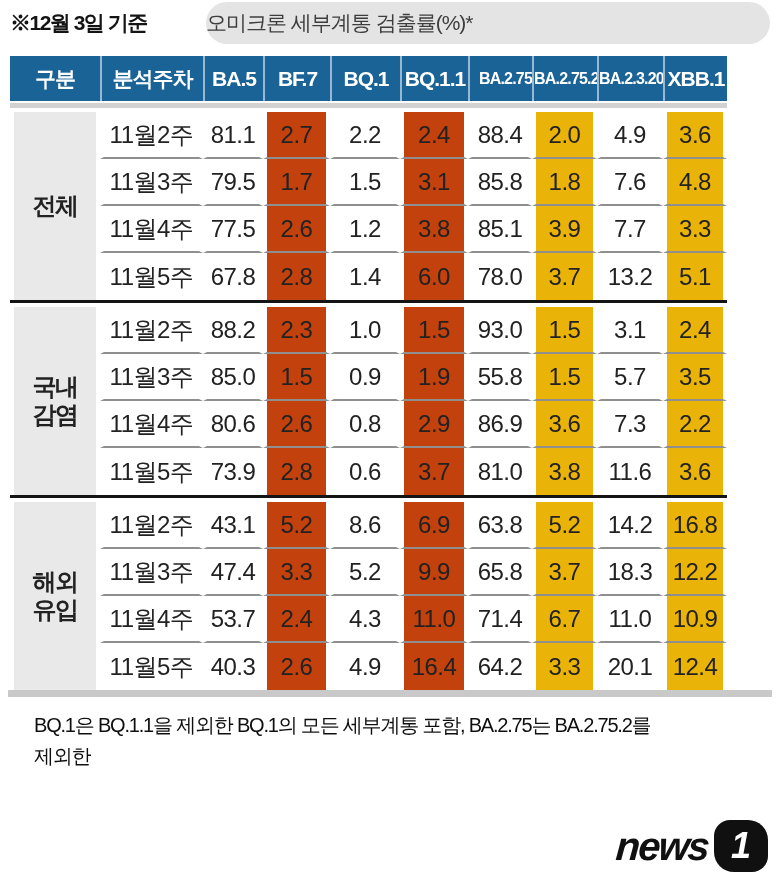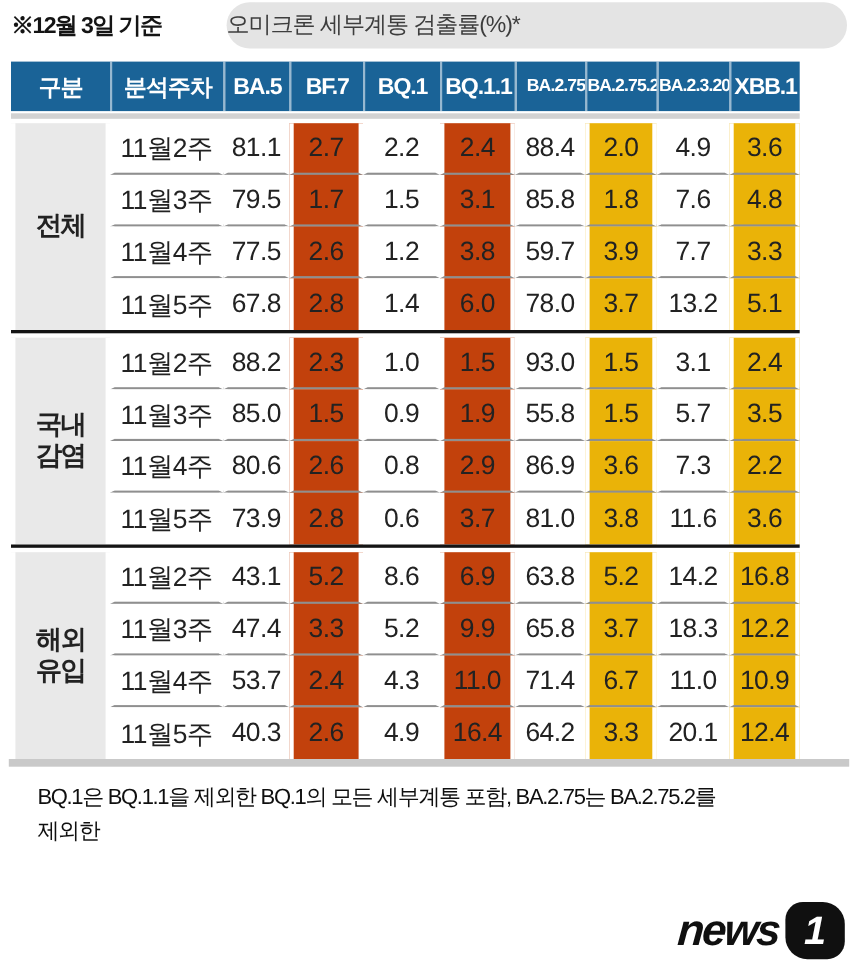--- a/index.html
+++ b/index.html
@@ -228,21 +228,21 @@
         <td class="hl-gray">1.8</td>
         <td>7.6</td>
         <td class="hl-gray">4.8</td>
       </tr>
       <tr>
         <td>11월4주</td>
         <td>77.5</td>
         <td class="hl-blue">2.6</td>
         <td>1.2</td>
         <td class="hl-blue">3.8</td>
-        <td>59.7</td>
+        <td>85.1</td>
         <td class="hl-gray">3.9</td>
         <td>7.7</td>
         <td class="hl-gray">3.3</td>
       </tr>
       <tr>
         <td>11월5주</td>
         <td>67.8</td>
         <td class="hl-blue">2.8</td>
         <td>1.4</td>
         <td class="hl-blue">6.0</td>

